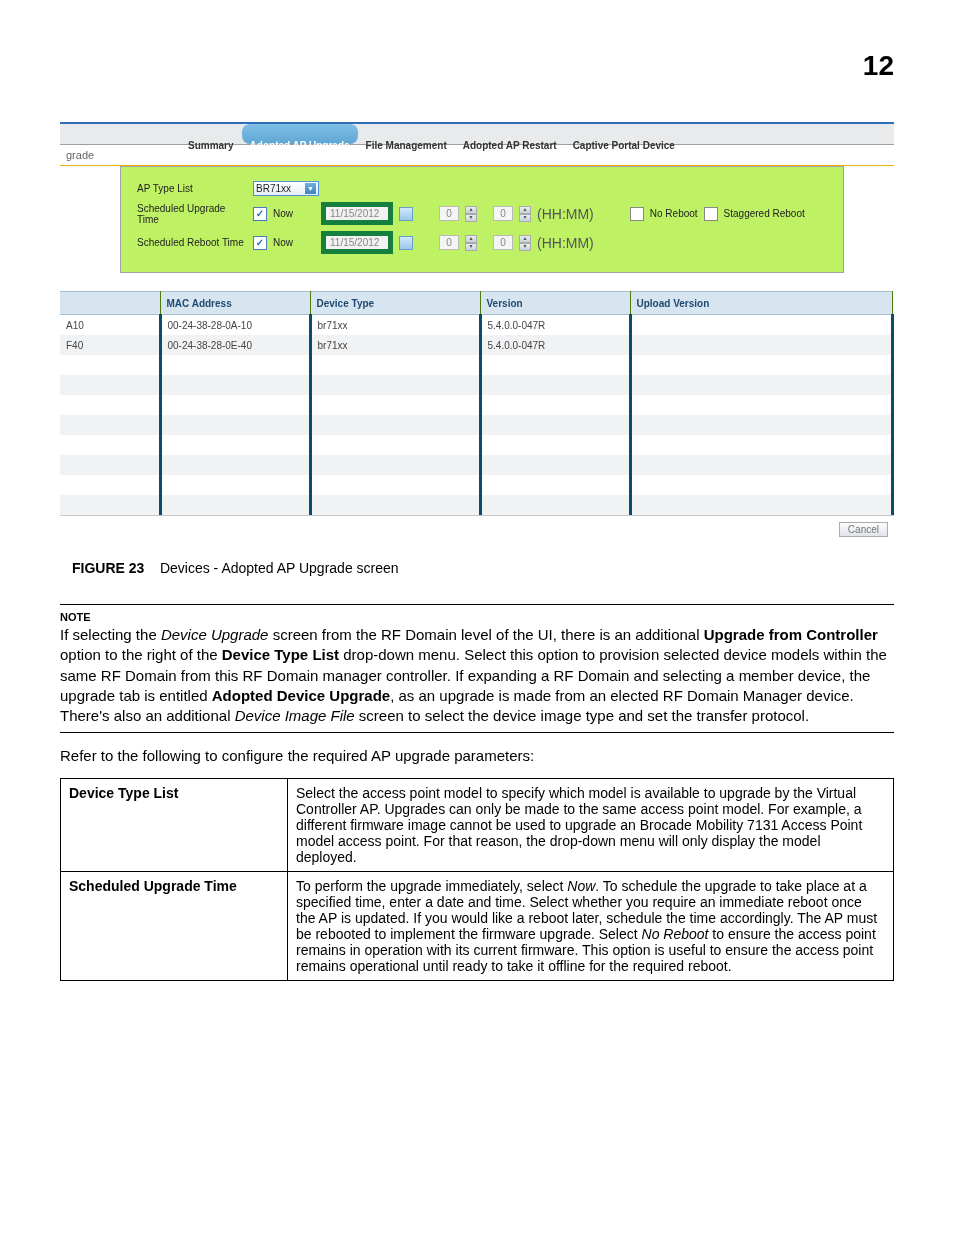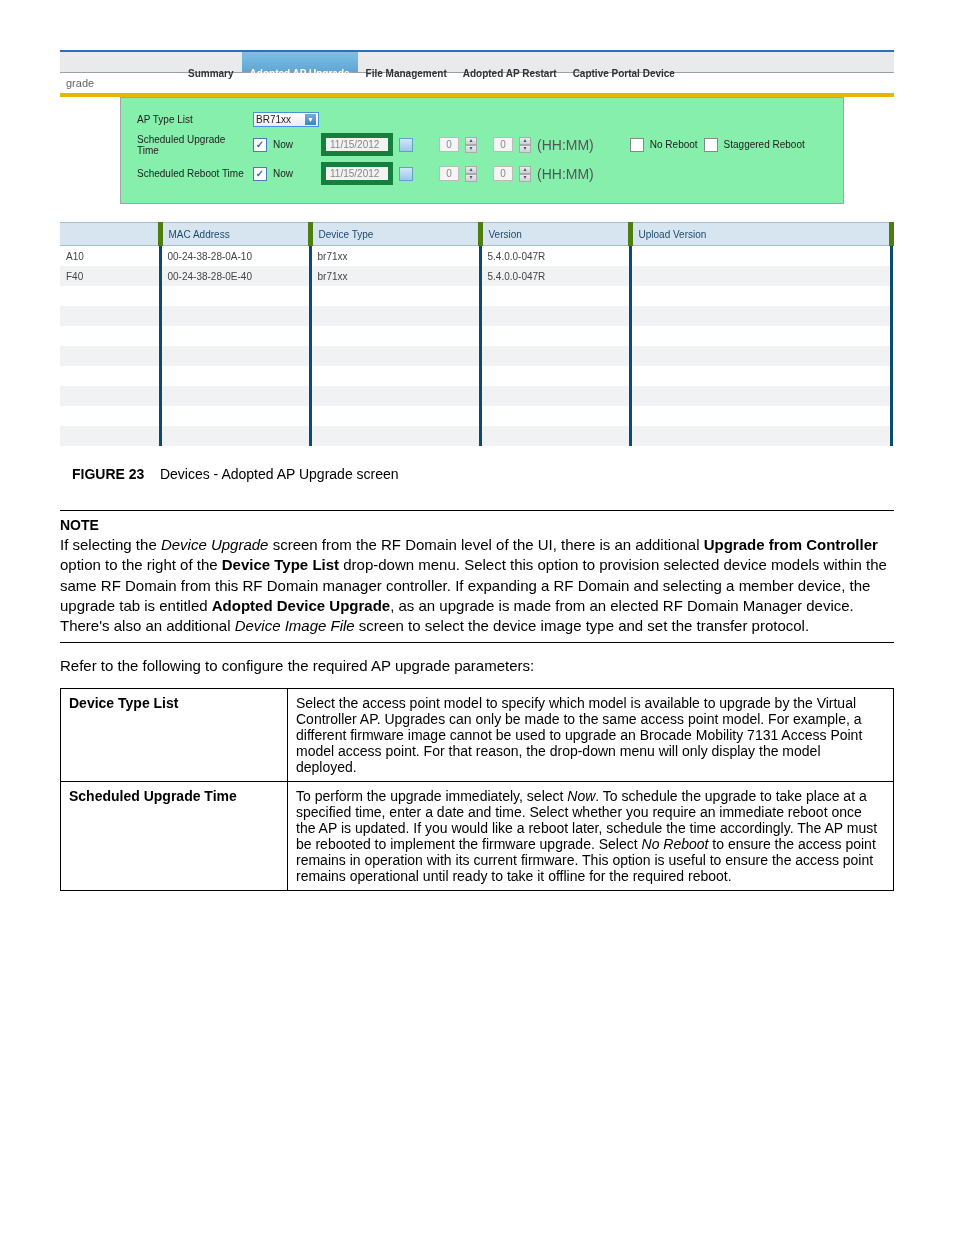--- a/index.html
+++ b/index.html
@@ -42,48 +42,49 @@
     padding-left: 120px;
     border-bottom: 1px solid #9aa0a6;
   }
   .ss-tab {
     padding: 16px 8px 3px 8px;
     white-space: nowrap;
   }
   .ss-tab.active {
     background: linear-gradient(#7fbfe6, #5fa6d3);
     color: #fff;
+    border-radius: 8px;
   }
   .ss-breadcrumb {
     background: #fff;
     font-size: 11px;
     color: #666;
     padding: 4px 6px;
-    border-bottom: 4px solid #eab308;
+    border-bottom: 1px solid #eab308;
   }
 
   .ss-subtabs {
     background: #fff;
     text-align: center;
     font-size: 10px;
     color: #555;
     padding: 6px 0 8px 0;
   }
   .ss-subtab {
     display: inline-block;
     padding: 2px 6px;
     border-right: 1px solid #aaa;
   }
   .ss-subtab:last-child { border-right: none; }
   .ss-subtab.active { font-weight: bold; color: #222; }
 
   .ss-config {
     margin: 0 50px 18px 60px;
     border: 1px solid #9ea5aa;
-    background: #86efac;
+    background: #bef264;
     padding: 14px 16px 12px 16px;
     font-size: 10px;
     color: #222;
   }
   .cfg-row {
     display: flex;
     align-items: center;
     gap: 6px;
     margin-bottom: 6px;
   }
@@ -145,23 +146,23 @@
 
   .ss-table {
     width: 100%;
     border-collapse: collapse;
     font-size: 10px;
   }
   .ss-table thead td {
     background: #d7e5f0;
     border-top:1px solid #a6bed1;
     border-bottom:1px solid #a6bed1;
-    border-right:5px solid #4d7c0f;
+    border-right:1px solid #4d7c0f;
     padding: 4px 6px;
-    font-weight: normal;
+    font-weight: bold;
     color: #1f496e;
   }
   .ss-table tbody tr:nth-child(odd) td { background:#fff; }
   .ss-table tbody tr:nth-child(even) td { background:#f1f2f4; }
   .ss-table td {
     border-right:3px solid #0c4a6e;
     padding: 3px 6px;
     color:#444;
     height: 14px;
   }
@@ -183,21 +184,21 @@
     font-size: 14px;
     margin: 16px 0 28px 12px;
   }
   .figure-caption strong { font-weight: 900; font-family: "Arial Black", Arial, sans-serif; }
 
   hr.rule { border:none; border-top:1px solid #000; margin: 6px 0; }
 
   .note-heading {
     font-family: "Arial Black", Arial, sans-serif;
     font-weight: 900;
-    font-size: 14px;
+    font-size: 11px;
     margin: 4px 0 2px 0;
   }
   .note-body {
     font-size: 15px;
     line-height: 1.35;
     margin-bottom: 6px;
   }
   .para {
     font-size: 15px;
     margin: 14px 0 14px 0;
@@ -217,20 +218,21 @@
     width: 210px;
     font-weight: bold;
   }
   .b { font-weight:bold; }
   .i { font-style:italic; }
 </style>
 </head>
 <body>
 
 <div class="page">
+  <div class="page-number">12</div>
 
   <div class="screenshot">
     <div class="ss-top">
       <div class="ss-tabs">
         <div class="ss-tab">Summary</div>
         <div class="ss-tab active">Adopted AP Upgrade</div>
         <div class="ss-tab">File Management</div>
         <div class="ss-tab">Adopted AP Restart</div>
         <div class="ss-tab">Captive Portal Device</div>
       </div>
@@ -383,20 +385,23 @@
           <tr>
             <td>&nbsp;</td>
             <td>&nbsp;</td>
             <td>&nbsp;</td>
             <td>&nbsp;</td>
             <td>&nbsp;</td>
           </tr>
         </tbody>
     </table>
 
+    <div class="ss-footer">
+      <span class="btn-cancel">Cancel</span>
+    </div>
   </div>
 
   <div class="figure-caption">
     <strong>FIGURE 23</strong>
     &nbsp;&nbsp;&nbsp;<span>Devices - Adopted AP Upgrade screen</span>
   </div>
 
   <hr class="rule">
   <div class="note-heading">NOTE</div>
   <div class="note-body">

